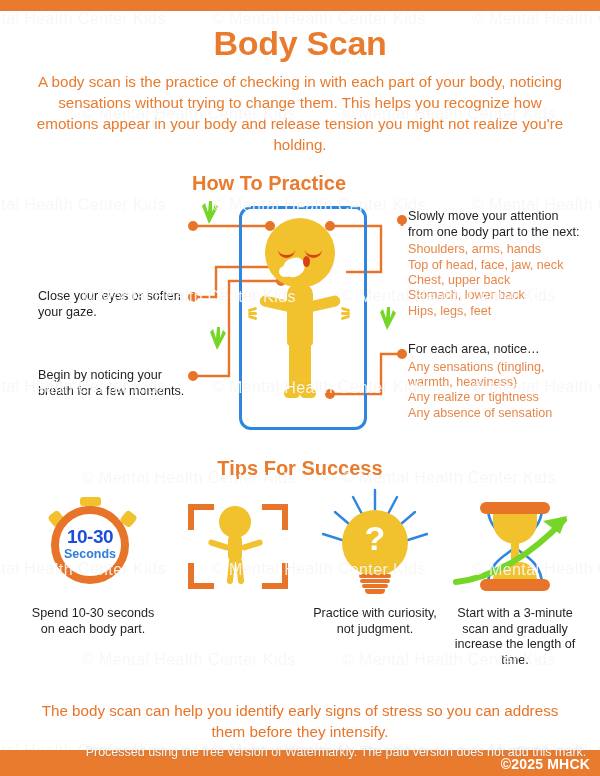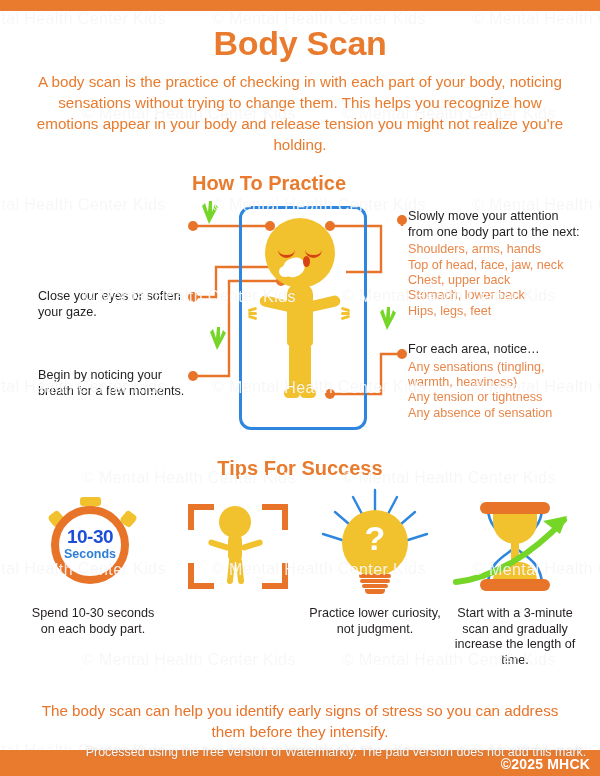--- a/index.html
+++ b/index.html
@@ -292,21 +292,21 @@
         <div>Chest, upper back</div>
         <div>Stomach, lower back</div>
         <div>Hips, legs, feet</div>
       </div>
     </div>
 
     <div class="pt pt-r2">
       <div>For each area, notice…</div>
       <div class="sub">
         <div style="white-space:normal">Any sensations (tingling, warmth, heaviness)</div>
-        <div>Any tension or tightness</div>
+        <div>Any realize or tightness</div>
         <div>Any absence of sensation</div>
       </div>
     </div>
   </div>
 
   <div class="h2 tips">Tips For Success</div>
 
   <div class="tips">
 
     <div class="tipcol c0">
@@ -350,21 +350,21 @@
             <line x1="113" y1="46" x2="94" y2="52"></line>
           </g>
         </svg>
         <div class="bulb"></div>
         <div class="bulb-q">?</div>
         <div class="bulb-base"></div>
         <div class="bulb-base2"></div>
         <div class="bulb-base3"></div>
         <div class="bulb-base4"></div>
       </div>
-      <div class="tipcap">Practice lower curiosity, not judgment.</div>
+      <div class="tipcap">Practice with curiosity, not judgment.</div>
     </div>
 
     <div class="tipcol c3">
       <div class="tipicon">
         <svg style="position:absolute;left:0;top:0;" width="150" height="118" viewBox="0 0 150 118">
           <path d="M48 20 C48 46, 75 52, 75 58 C75 64, 48 70, 48 97" fill="none" stroke="#2E86DE" stroke-width="2.6"></path>
           <path d="M102 20 C102 46, 75 52, 75 58 C75 64, 102 70, 102 97" fill="none" stroke="#2E86DE" stroke-width="2.6"></path>
         </svg>
         <div class="hg-sand-t"></div>
         <div class="hg-neck"></div>

